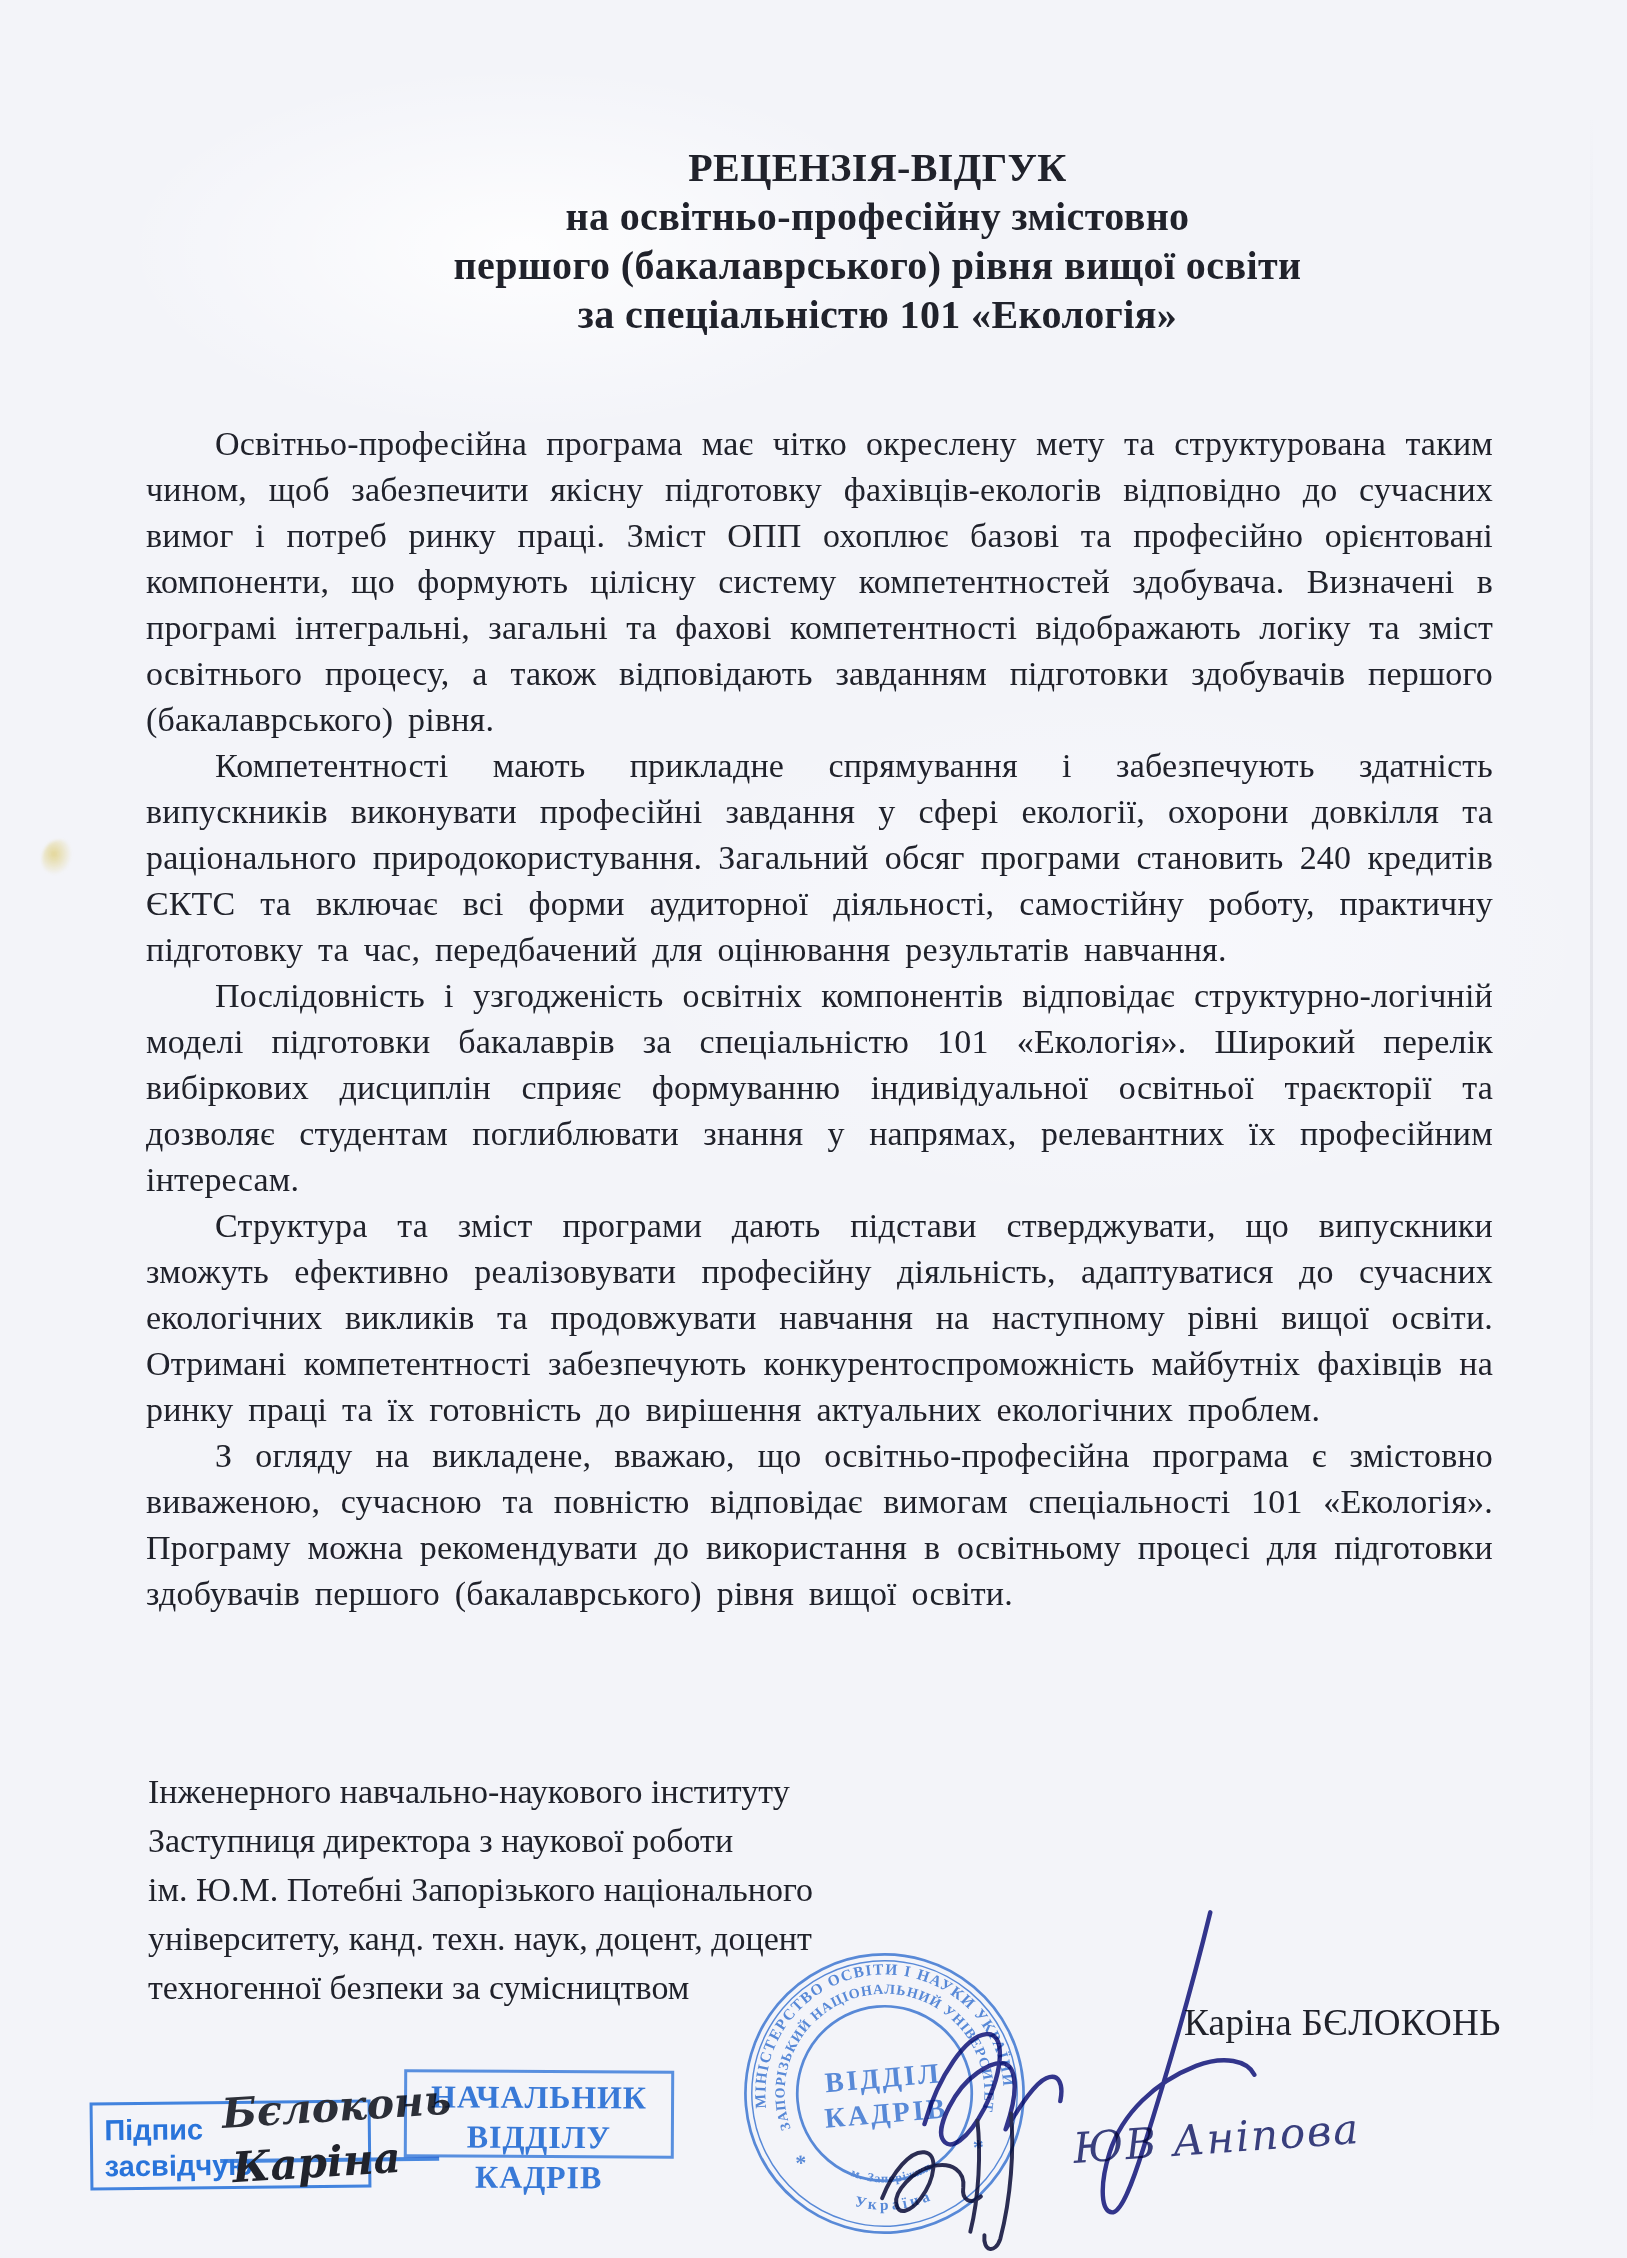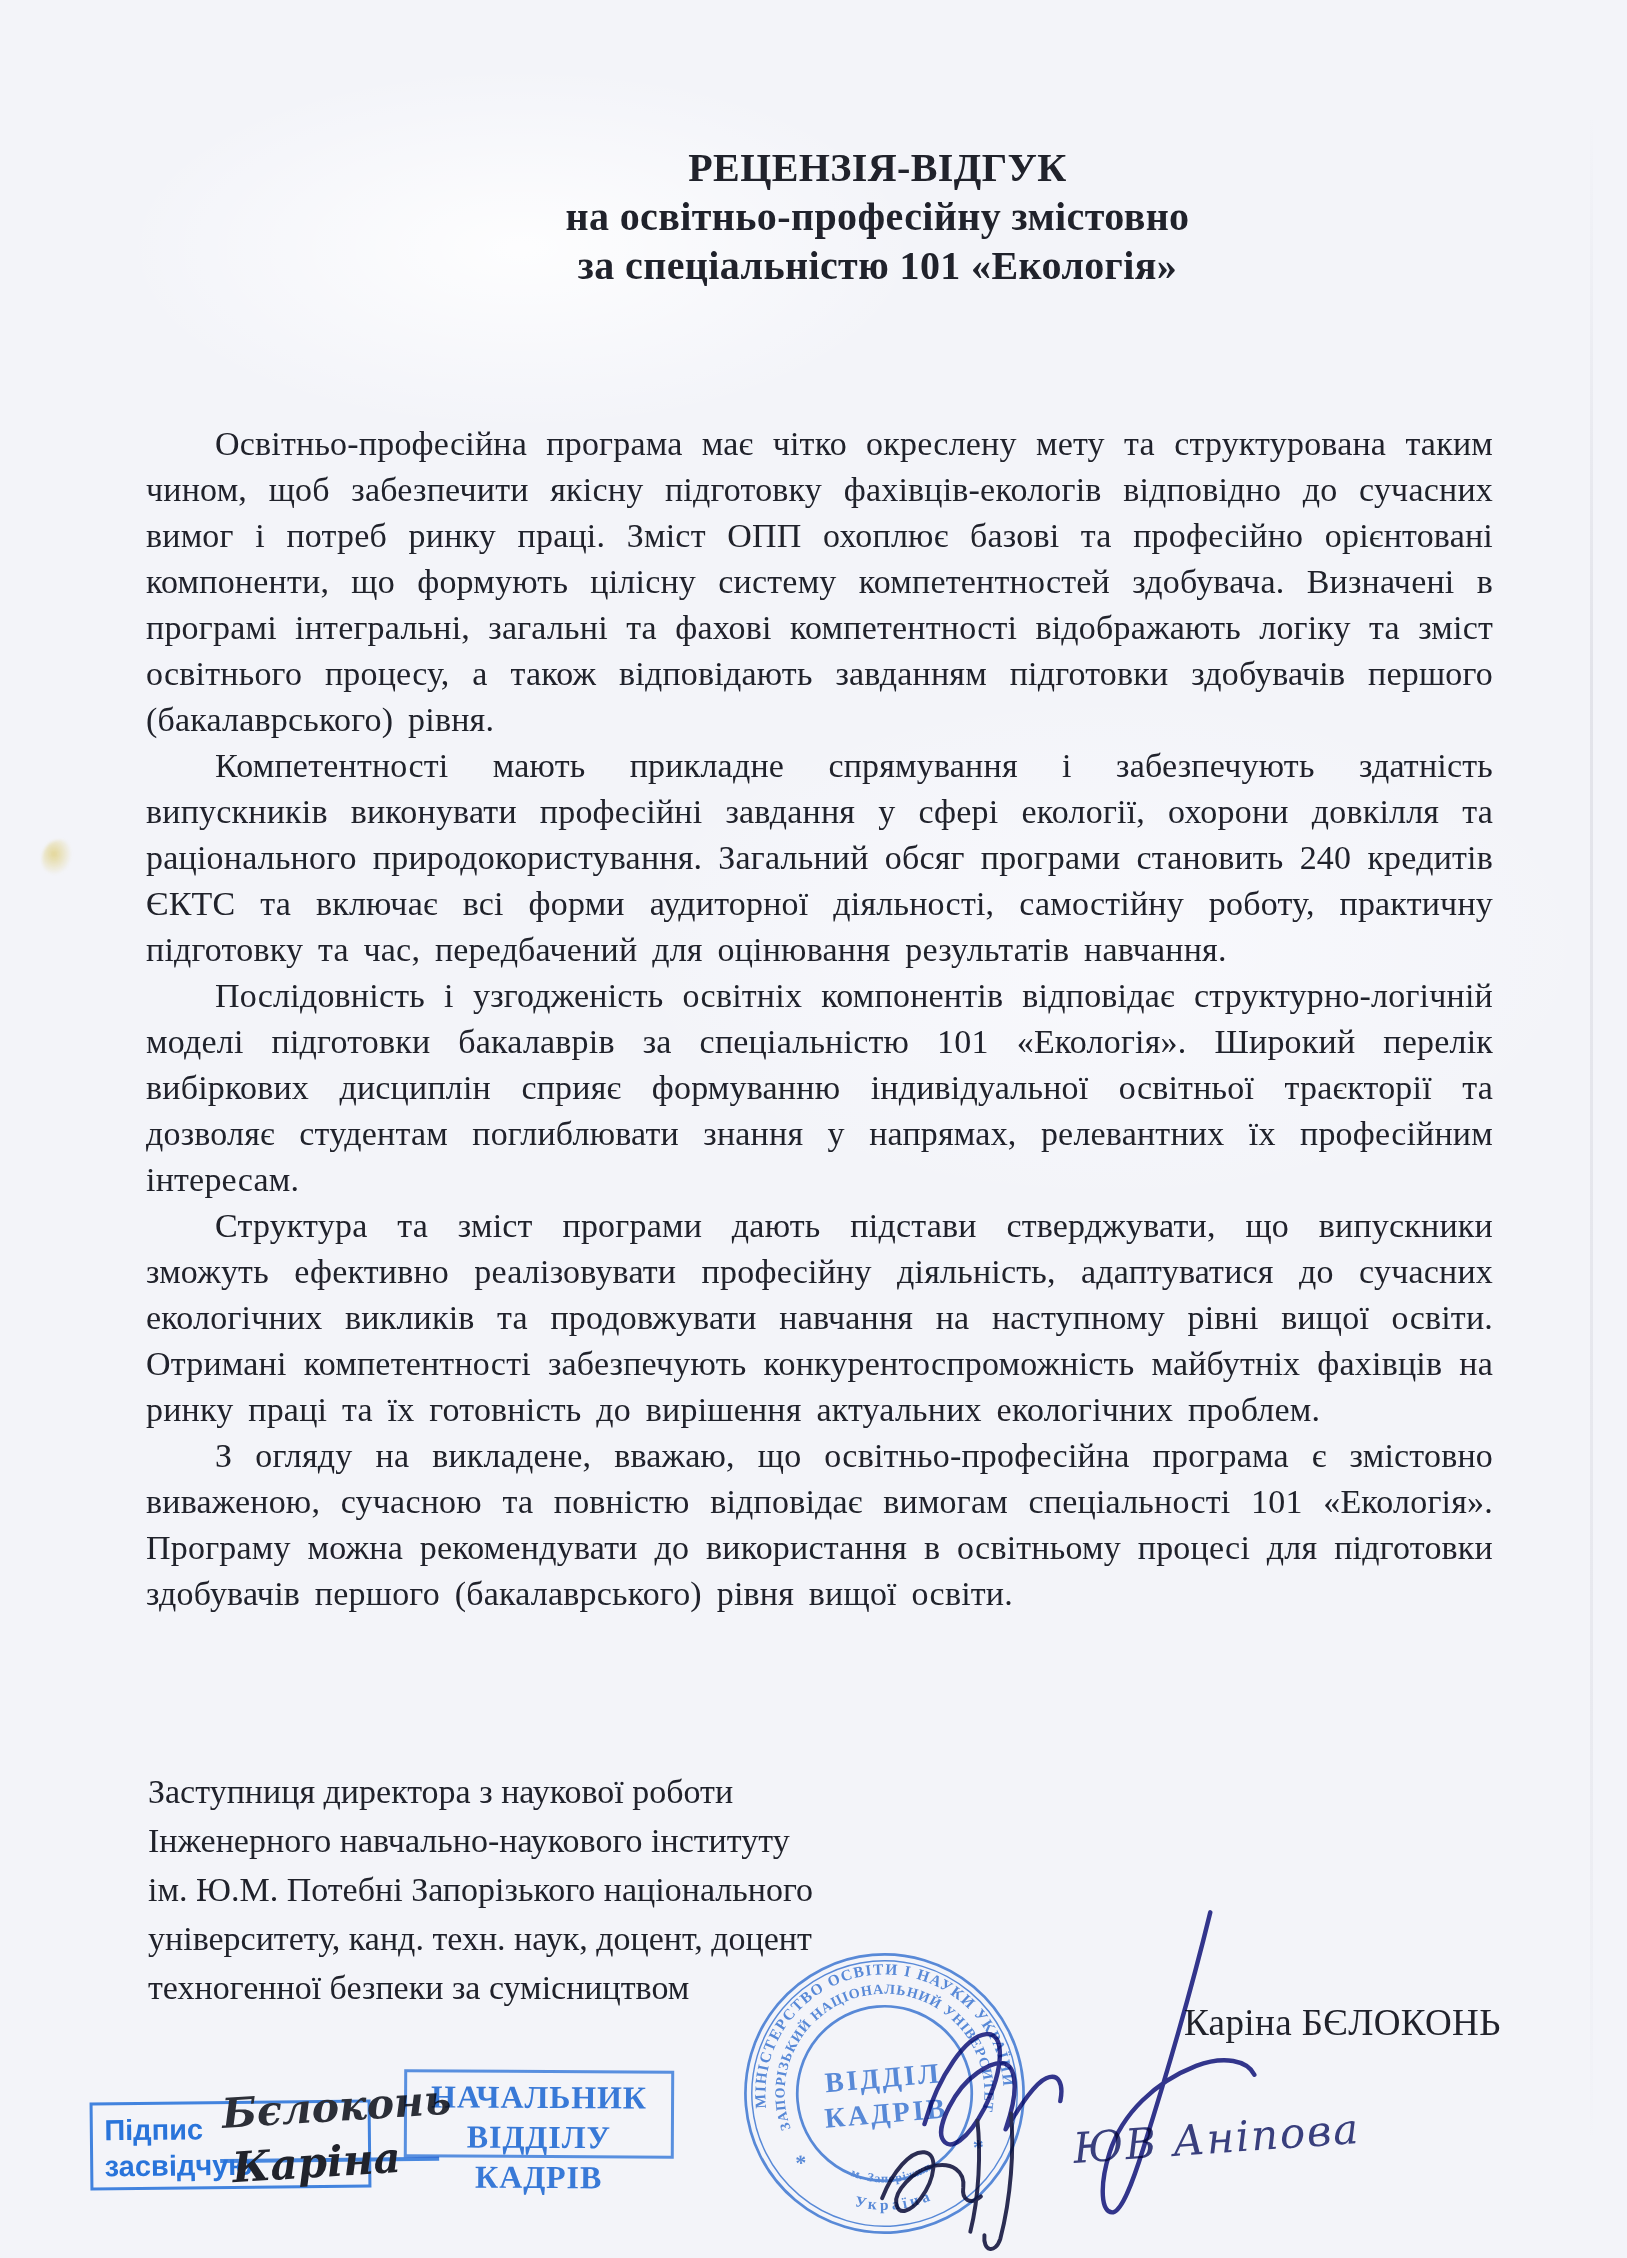--- a/index.html
+++ b/index.html
@@ -68,34 +68,35 @@
 <body>
 
 <div class="page">
 
   <div class="edge-shadow"></div>
   <div class="stain"></div>
 
   <div class="title-block">
     <div>РЕЦЕНЗІЯ-ВІДГУК</div>
     <div>на освітньо-професійну змістовно</div>
+    <div>першого (бакалаврського) рівня вищої освіти</div>
     <div>за спеціальністю 101 «Екологія»</div>
   </div>
 
   <div class="bodytext">
     <p class="para">Освітньо-професійна програма має чітко окреслену мету та структурована таким чином, щоб забезпечити якісну підготовку фахівців-екологів відповідно до сучасних вимог і потреб ринку праці. Зміст ОПП охоплює базові та професійно орієнтовані компоненти, що формують цілісну систему компетентностей здобувача. Визначені в програмі інтегральні, загальні та фахові компетентності відображають логіку та зміст освітнього процесу, а також відповідають завданням підготовки здобувачів першого (бакалаврського) рівня.</p>
     <p class="para">Компетентності мають прикладне спрямування і забезпечують здатність випускників виконувати професійні завдання у сфері екології, охорони довкілля та раціонального природокористування. Загальний обсяг програми становить 240 кредитів ЄКТС та включає всі форми аудиторної діяльності, самостійну роботу, практичну підготовку та час, передбачений для оцінювання результатів навчання.</p>
     <p class="para">Послідовність і узгодженість освітніх компонентів відповідає структурно-логічній моделі підготовки бакалаврів за спеціальністю 101 «Екологія». Широкий перелік вибіркових дисциплін сприяє формуванню індивідуальної освітньої траєкторії та дозволяє студентам поглиблювати знання у напрямах, релевантних їх професійним інтересам.</p>
     <p class="para">Структура та зміст програми дають підстави стверджувати, що випускники зможуть ефективно реалізовувати професійну діяльність, адаптуватися до сучасних екологічних викликів та продовжувати навчання на наступному рівні вищої освіти. Отримані компетентності забезпечують конкурентоспроможність майбутніх фахівців на ринку праці та їх готовність до вирішення актуальних екологічних проблем.</p>
     <p class="para">З огляду на викладене, вважаю, що освітньо-професійна програма є змістовно виваженою, сучасною та повністю відповідає вимогам спеціальності 101 «Екологія». Програму можна рекомендувати до використання в освітньому процесі для підготовки здобувачів першого (бакалаврського) рівня вищої освіти.</p>
   </div>
 
   <div class="sig-block">
+    <div>Інженерного навчально-наукового інституту</div>
     <div>Заступниця директора з наукової роботи</div>
-    <div>Інженерного навчально-наукового інституту</div>
     <div>ім. Ю.М. Потебні Запорізького національного</div>
     <div>університету, канд. техн. наук, доцент, доцент</div>
     <div>техногенної безпеки за сумісництвом</div>
   </div>
 
   <div class="sig-name">Каріна БЄЛОКОНЬ</div>
 
   <svg class="round-stamp" viewBox="0 0 340 340" xmlns="http://www.w3.org/2000/svg">
     <defs>
       <path id="arcOuterTop" d="M 47 215 A 131 131 0 1 1 293 215"></path>

